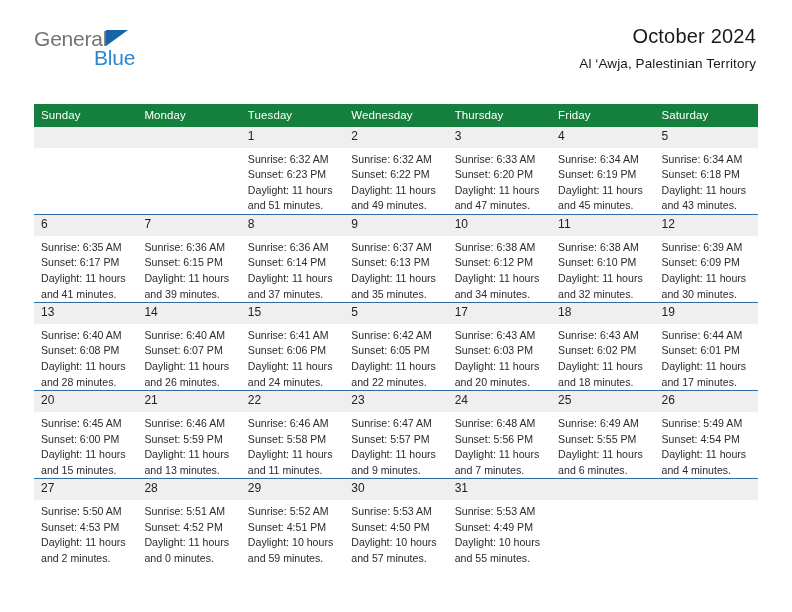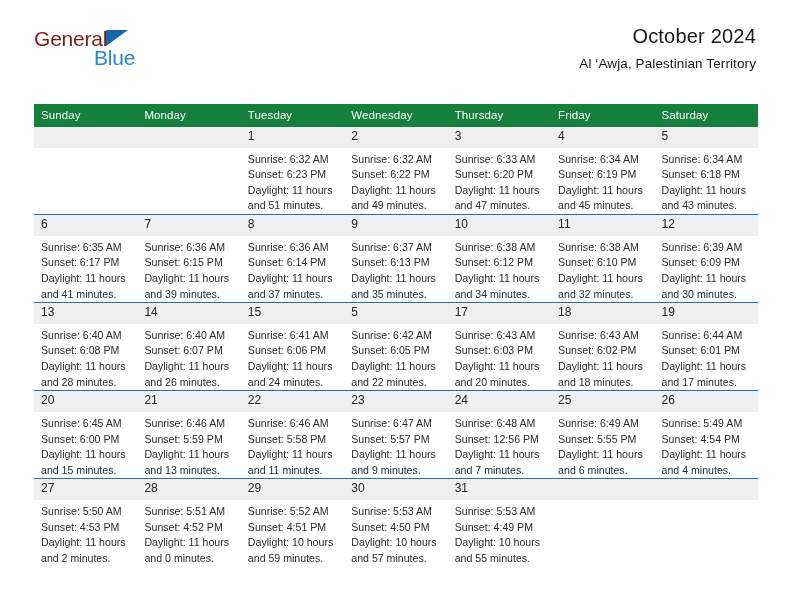--- a/index.html
+++ b/index.html
@@ -25,21 +25,21 @@
   }
   .brand {
     position: absolute;
     left: 34px;
     top: 28px;
     line-height: 1;
     user-select: none;
   }
   .brand-line1 {
     font-size: 21px;
-    color: #7f1d1d;
+    color: #737373;
     letter-spacing: -0.2px;
     position: relative;
     display: inline-block;
   }
   .brand-flag {
     display: inline-block;
     width: 0;
     height: 0;
     border-left: 22px solid #1565a8;
     border-bottom: 16px solid transparent;
@@ -410,21 +410,21 @@
               <div>Sunset: 5:57 PM</div>
               <div class="wrap">Daylight: 11 hours and 9 minutes.</div>
             </div>
           </div>
         </td>
         <td>
           <div class="cell-inner">
             <div class="daynum">24</div>
             <div class="details">
               <div>Sunrise: 6:48 AM</div>
-              <div>Sunset: 12:56 PM</div>
+              <div>Sunset: 5:56 PM</div>
               <div class="wrap">Daylight: 11 hours and 7 minutes.</div>
             </div>
           </div>
         </td>
         <td>
           <div class="cell-inner">
             <div class="daynum">25</div>
             <div class="details">
               <div>Sunrise: 6:49 AM</div>
               <div>Sunset: 5:55 PM</div>

